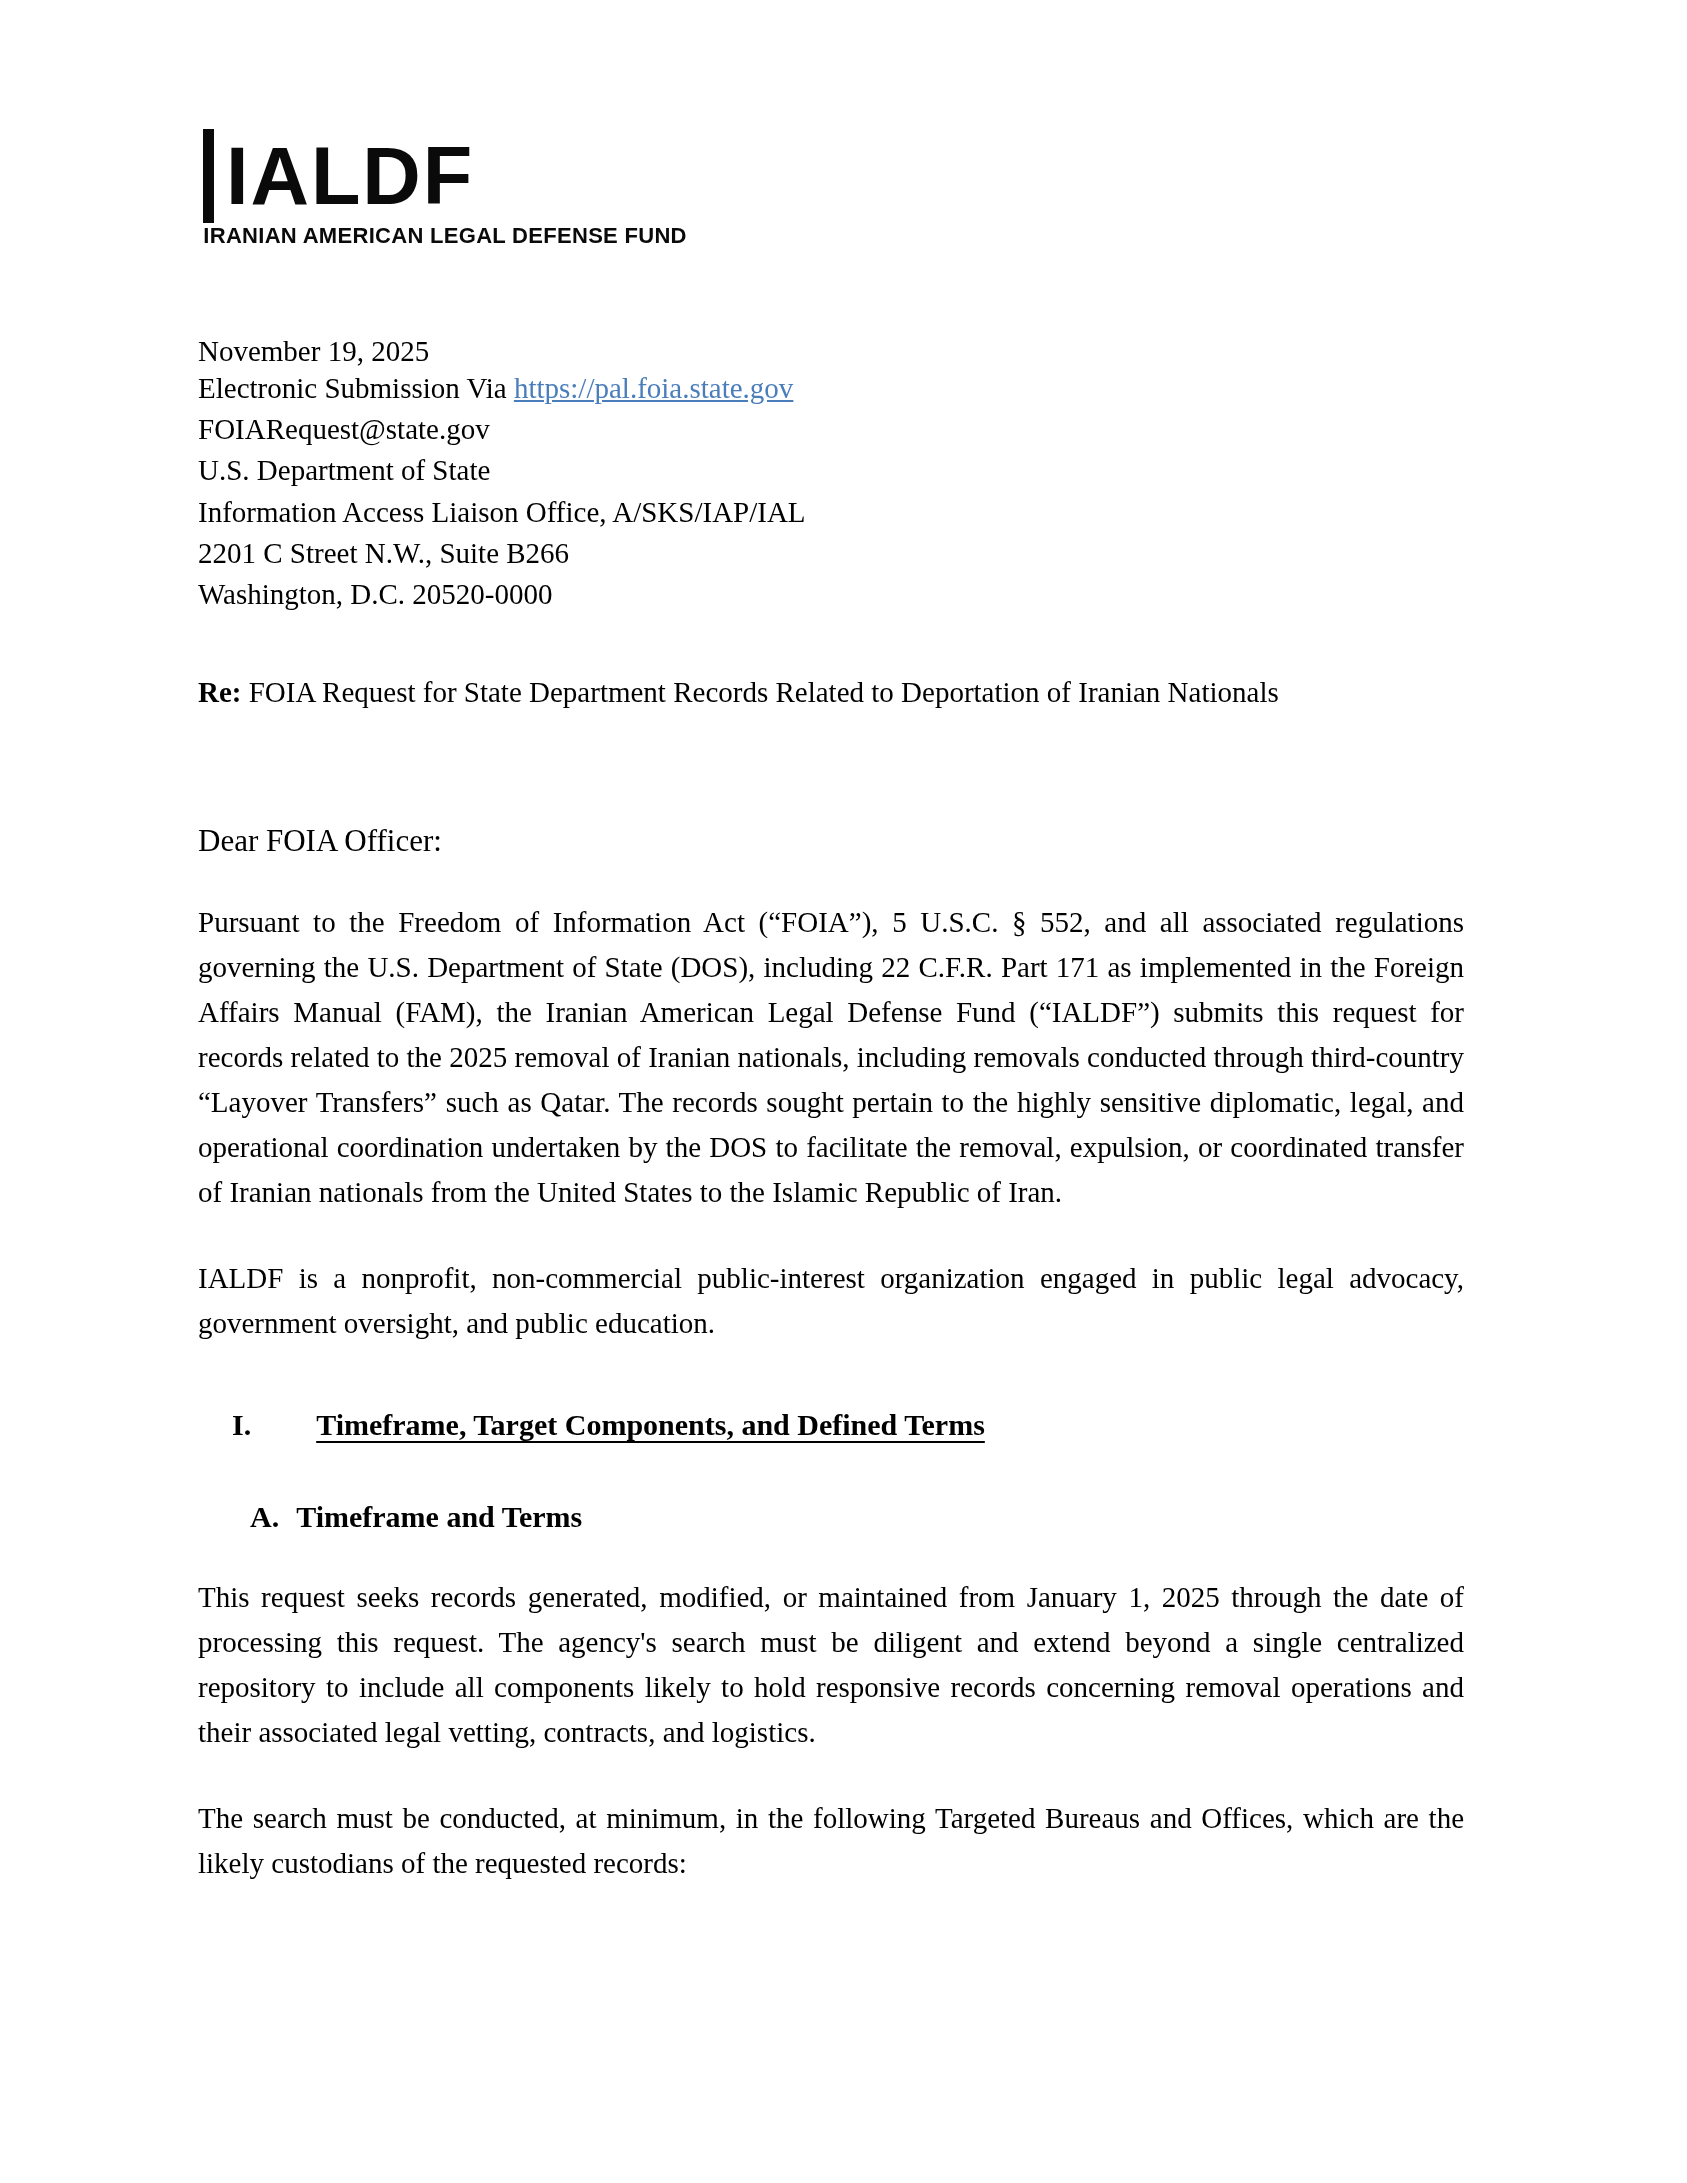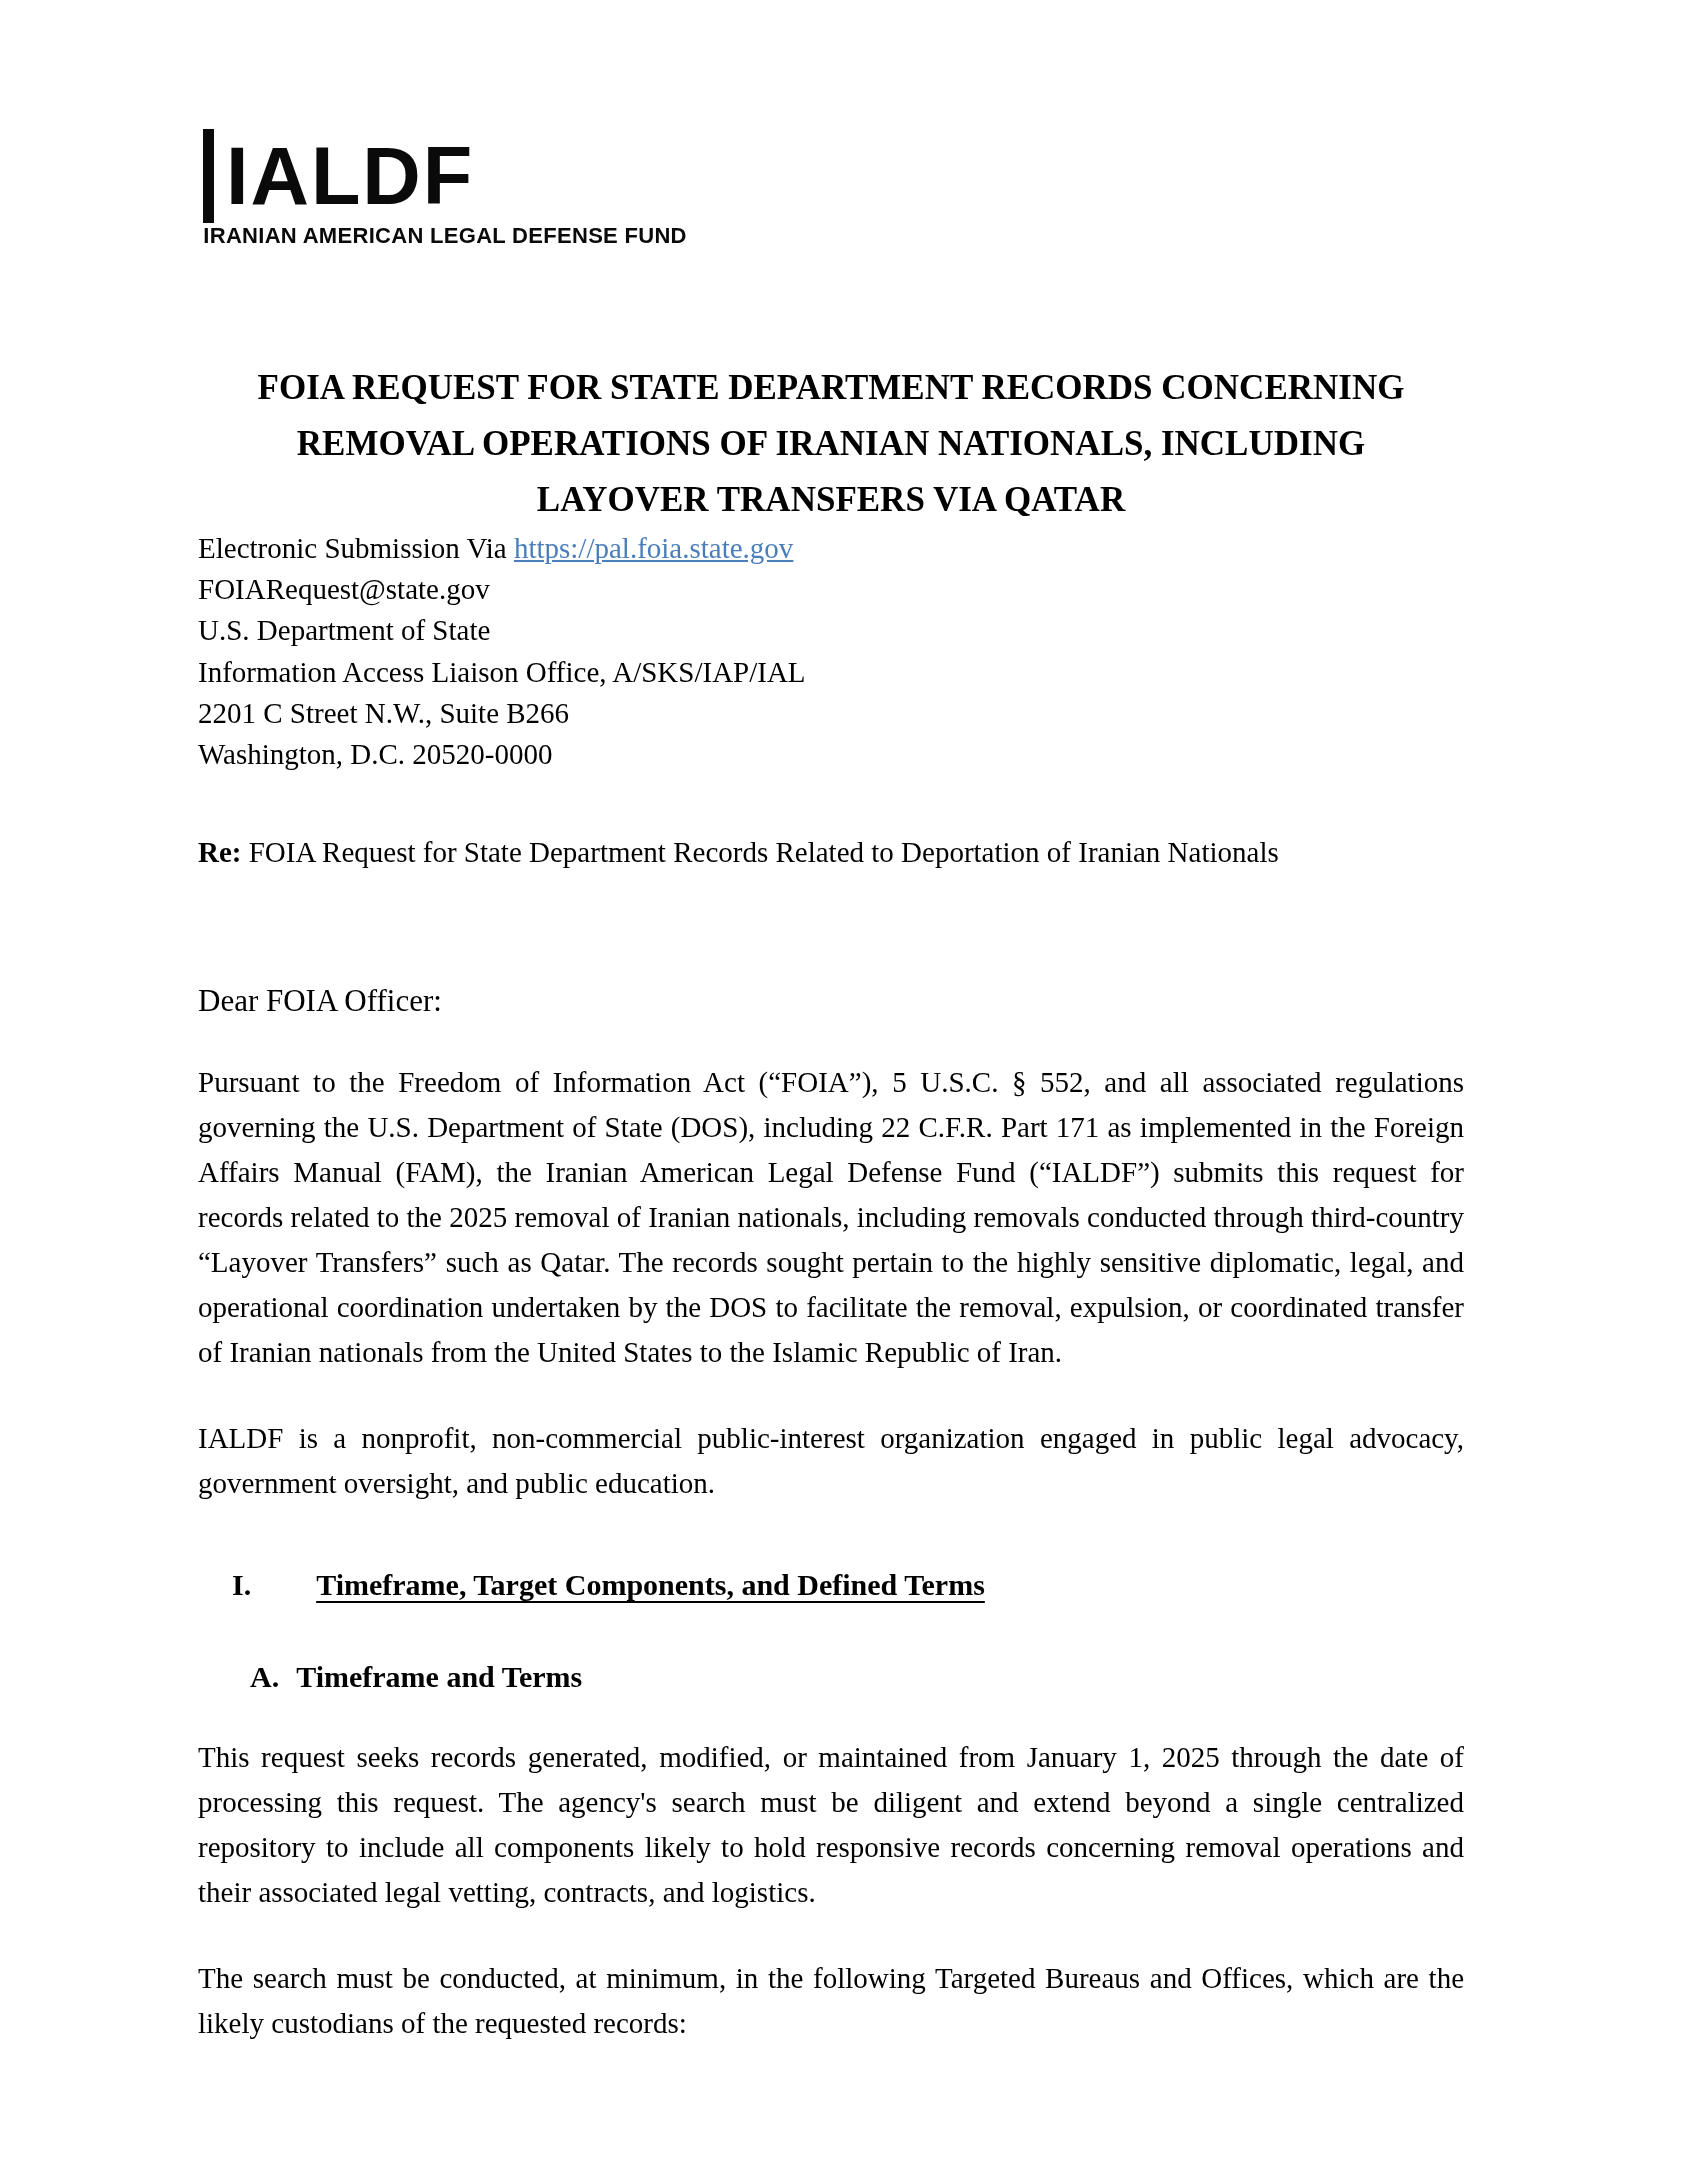--- a/index.html
+++ b/index.html
@@ -101,26 +101,22 @@
 <div class="page">
 
   <div class="logo">
     <div class="logo-top">
       <div class="logo-bar"></div>
       <div class="logo-word">IALDF</div>
     </div>
     <div class="logo-tagline">IRANIAN AMERICAN LEGAL DEFENSE FUND</div>
   </div>
 
-  <div class="doc-title">
-    <div>FOIA REQUEST FOR STATE DEPARTMENT RECORDS CONCERNING</div>
-    <div>REMOVAL OPERATIONS OF IRANIAN NATIONALS, INCLUDING</div>
-    <div>LAYOVER TRANSFERS VIA QATAR</div>
-  </div>
 
+  <div class="date-line">November 19, 2025</div>
 
   <div class="address-block">
     <div>
       <span>Electronic Submission Via </span><span class="link">https://pal.foia.state.gov</span>
     </div>
     <div>FOIARequest@state.gov</div>
     <div>U.S. Department of State</div>
     <div>Information Access Liaison Office, A/SKS/IAP/IAL</div>
     <div>2201 C Street N.W., Suite B266</div>
     <div>Washington, D.C. 20520-0000</div>

